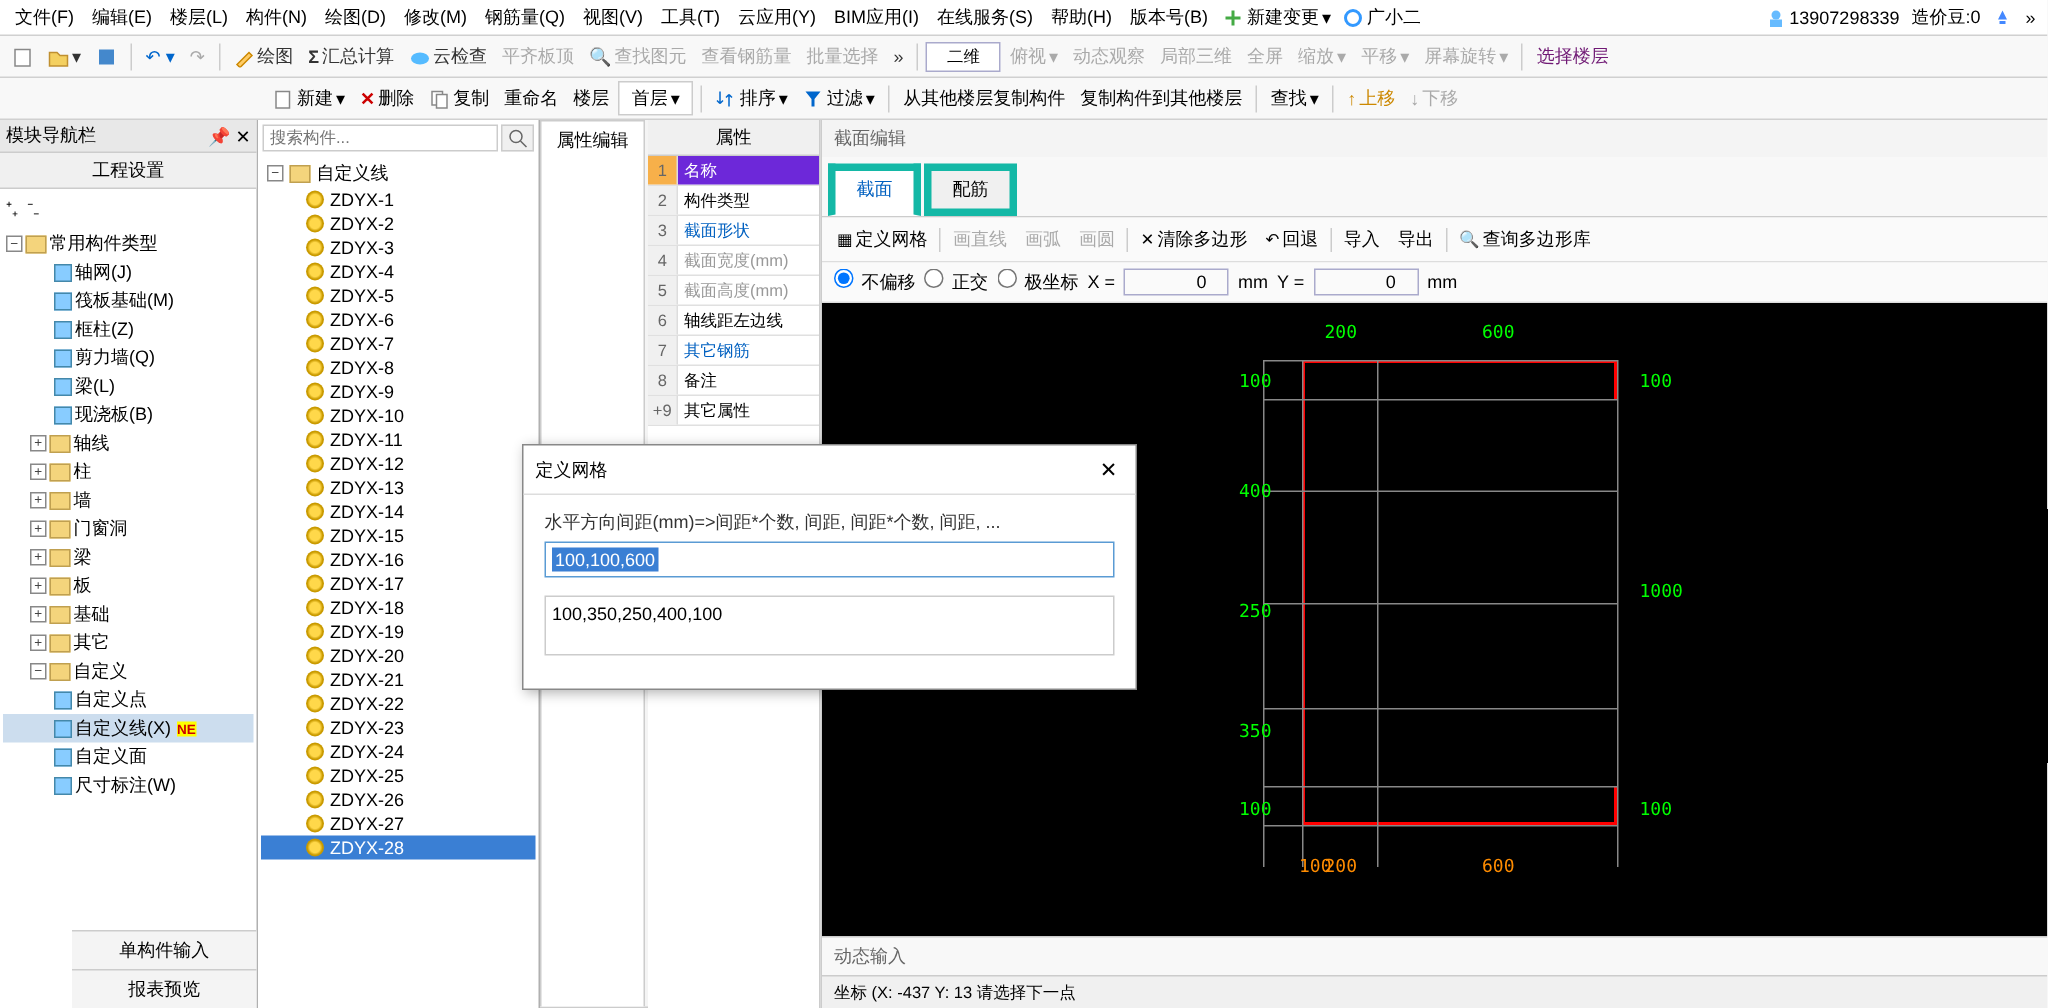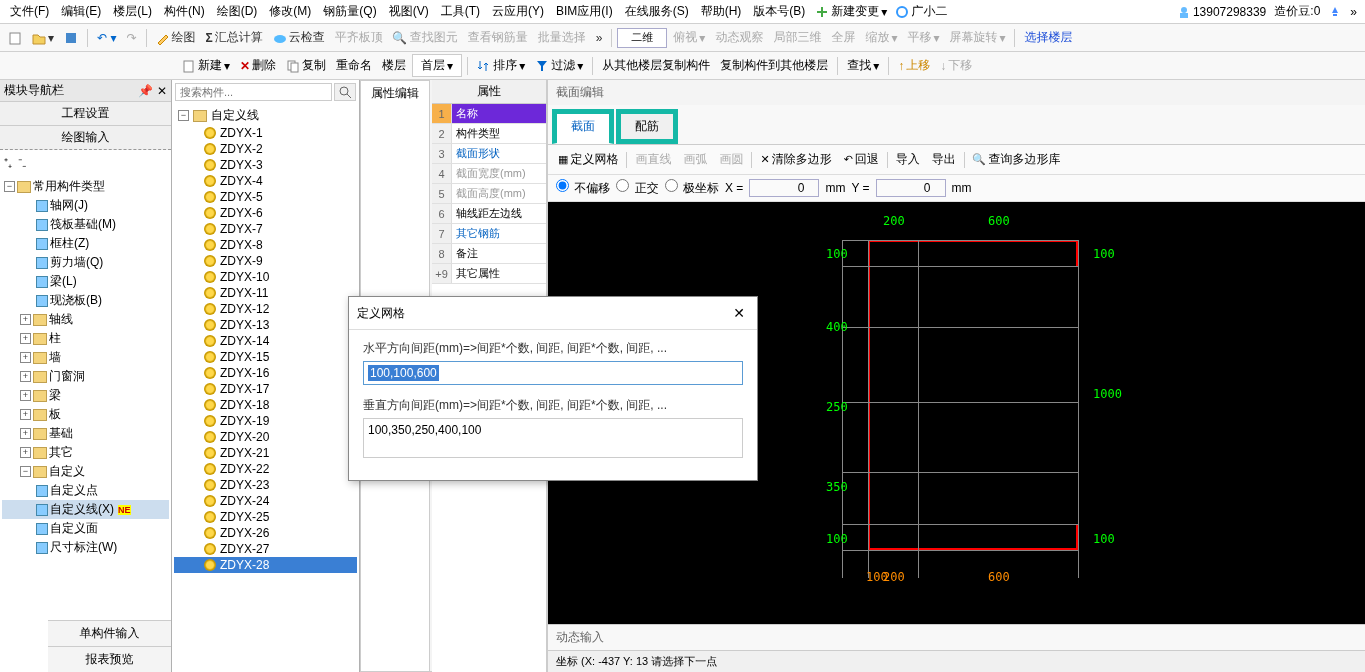--- a/index.html
+++ b/index.html
@@ -191,21 +191,21 @@
   <span class="tb" style="color:#aaa">
       <span>局部三维</span>
     </span>
   <span class="tb" style="color:#aaa">
       <span>全屏</span>
     </span>
   <span class="tb" style="color:#aaa"><span>缩放</span> ▾</span>
   <span class="tb" style="color:#aaa"><span>平移</span> ▾</span>
   <span class="tb" style="color:#aaa"><span>屏幕旋转</span> ▾</span>
   <span class="sep"></span>
-  <span class="tb" style="color:#1d4ed8">
+  <span class="tb" style="color:#701a75">
       <span>选择楼层</span>
     </span>
 </div>
 
 <div class="toolbar2">
   <span style="width:172px"></span>
   <span class="tb"><svg class="ico">
         <rect x="2" y="2" width="9" height="11" fill="#fff" stroke="#888"></rect>
       </svg><span>新建</span> ▾</span>
   <span class="tb">
@@ -246,21 +246,20 @@
 </div>
 
 <div class="main-area">
 
   <div class="left-panel">
     <div class="panel-header">
         <span>模块导航栏</span>
         <span>📌 ✕</span>
       </div>
     <div class="panel-tab">工程设置</div>
-    <div class="panel-tab dashed">绘图输入</div>
     <div class="icon-row">
       <span>⁺₊</span>
       <span>⁻₋</span>
     </div>
     <div class="tree">
       <div class="tree-item l1">
           <span class="exp">−</span>
           <span class="folder-icon"></span>
           <span>常用构件类型</span>
         </div>
@@ -623,16 +622,15 @@
 </div>
 
 <div class="dialog">
   <div class="dlg-title">
     <span>定义网格</span>
     <span class="dlg-close">✕</span>
   </div>
   <div class="dlg-body">
     <div class="dlg-label">水平方向间距(mm)=&gt;间距*个数, 间距, 间距*个数, 间距, ...</div>
     <div class="dlg-input"><span style="background:#3a7fd4;color:#fff;padding:1px 2px">100,100,600</span></div>
-    <div class="dlg-label">垂直方向间距(mm)=&gt;间距*个数, 间距, 间距*个数, 间距, ...</div>
     <div class="dlg-input plain">100,350,250,400,100</div>
   </div>
 </div>
 
 </body></html>

